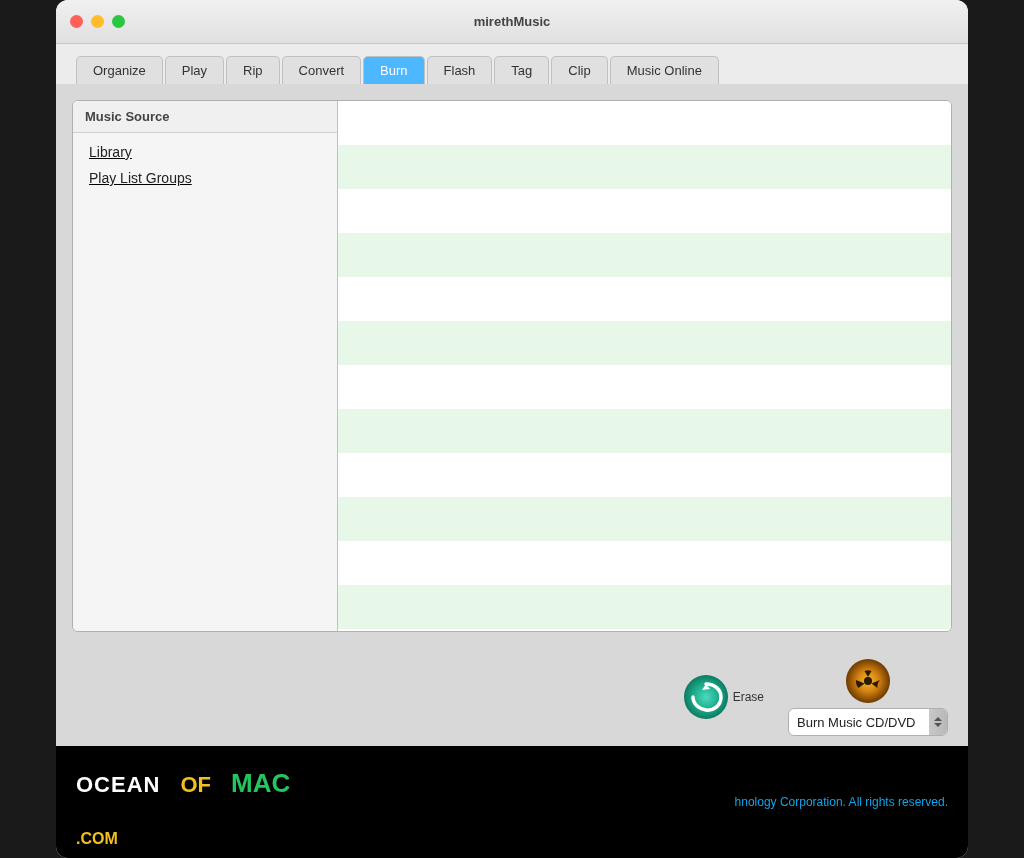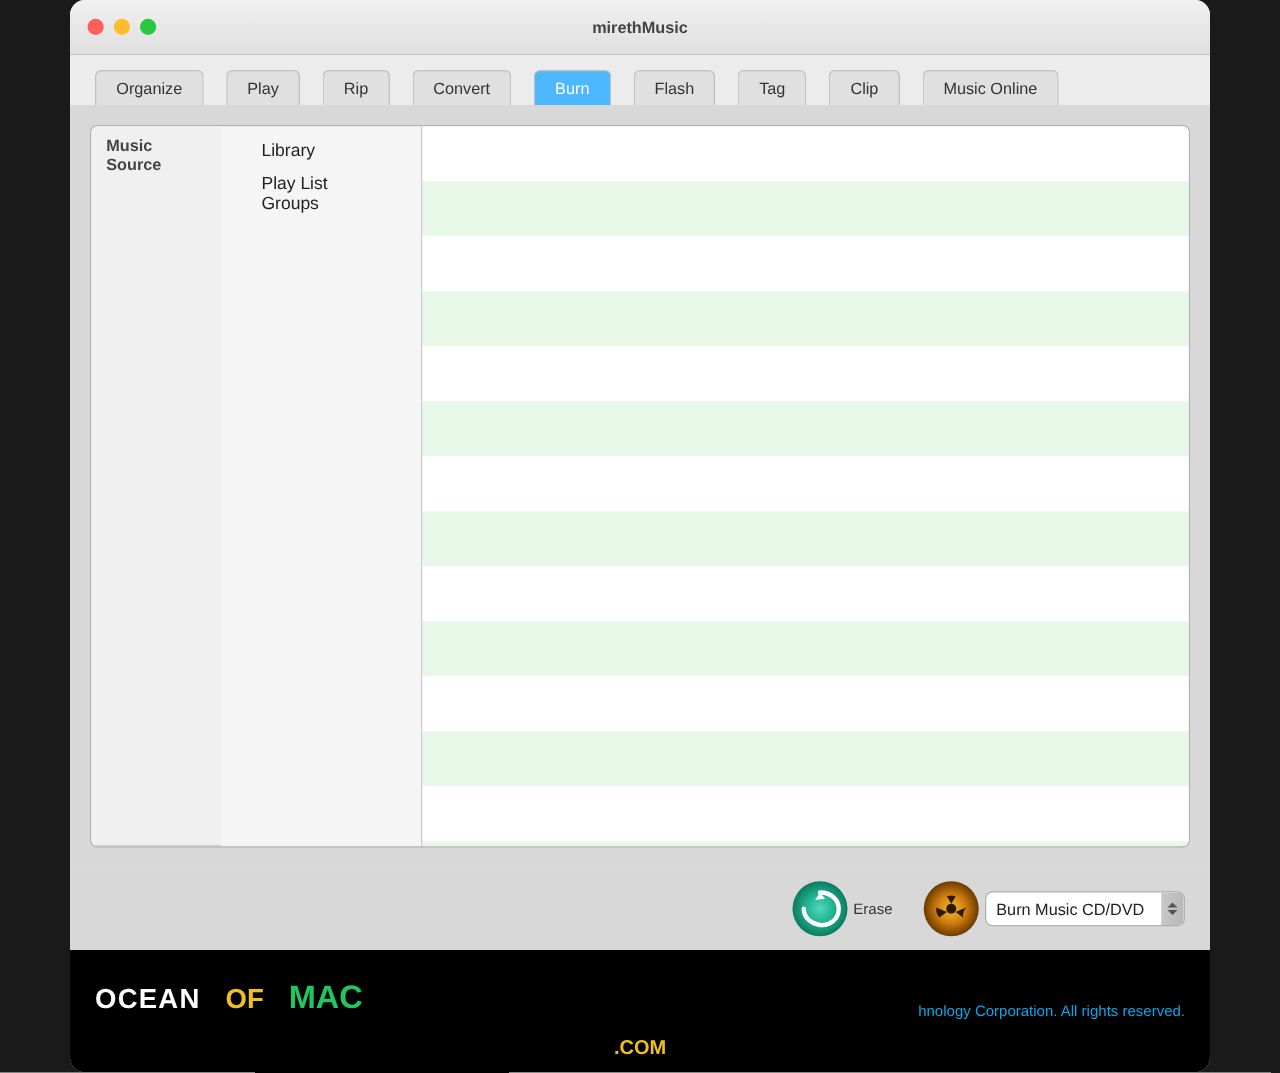--- a/index.html
+++ b/index.html
@@ -60,21 +60,21 @@
       font-size: 13px;
       font-weight: 600;
       color: #444;
     }
 
     
     .tabbar {
       background: #ececec;
       padding: 12px 20px 0 20px;
       display: flex;
-      gap: 18px;
+      gap: 2px;
       flex-shrink: 0;
     }
 
     .tab {
       padding: 6px 16px;
       font-size: 13px;
       font-weight: 400;
       color: #333;
       background: #e0e0e0;
       border: 1px solid #c0c0c0;
@@ -115,35 +115,36 @@
       display: flex;
       overflow: hidden;
     }
 
     
     .left-pane {
       width: 265px;
       background: #f5f5f5;
       border-right: 1px solid #c0c0c0;
       display: flex;
-      flex-direction: row;
+      flex-direction: column;
       overflow: hidden;
     }
 
     .pane-header {
       padding: 8px 12px;
       font-size: 13px;
       font-weight: 600;
       color: #444;
       border-bottom: 1px solid #d0d0d0;
       background: #f0f0f0;
     }
 
     .source-list {
-      padding: 6px 16px;
+      padding: 6px 0;
+      text-decoration: underline;
     }
 
     .source-item {
       padding: 5px 16px;
       font-size: 14px;
       color: #222;
       cursor: pointer;
     }
 
     
@@ -191,21 +192,21 @@
       cursor: pointer;
     }
 
     .erase-label {
       font-size: 12px;
       color: #333;
     }
 
     .burn-dropdown-container {
       display: flex;
-      flex-direction: row;
+      flex-direction: column;
       align-items: center;
       gap: 4px;
       justify-content: center;
     }
 
     .burn-select-wrapper {
       display: flex;
       align-items: center;
       background: #fff;
       border: 1px solid #b0b0b0;
@@ -287,22 +288,21 @@
       font-size: 26px;
       font-weight: 800;
       text-align: right;
     }
 
     .footer-com {
       color: #f0c020;
       font-size: 16px;
       font-weight: 700;
       display: block;
-      text-align: center;
-      margin-top: 2px;
+      margin-top: 16px;
     }
 
     .footer-copyright {
       position: absolute;
       right: 20px;
       top: 50%;
       transform: translateY(-50%);
       font-size: 12px;
       color: #0ea5e9;
     }

